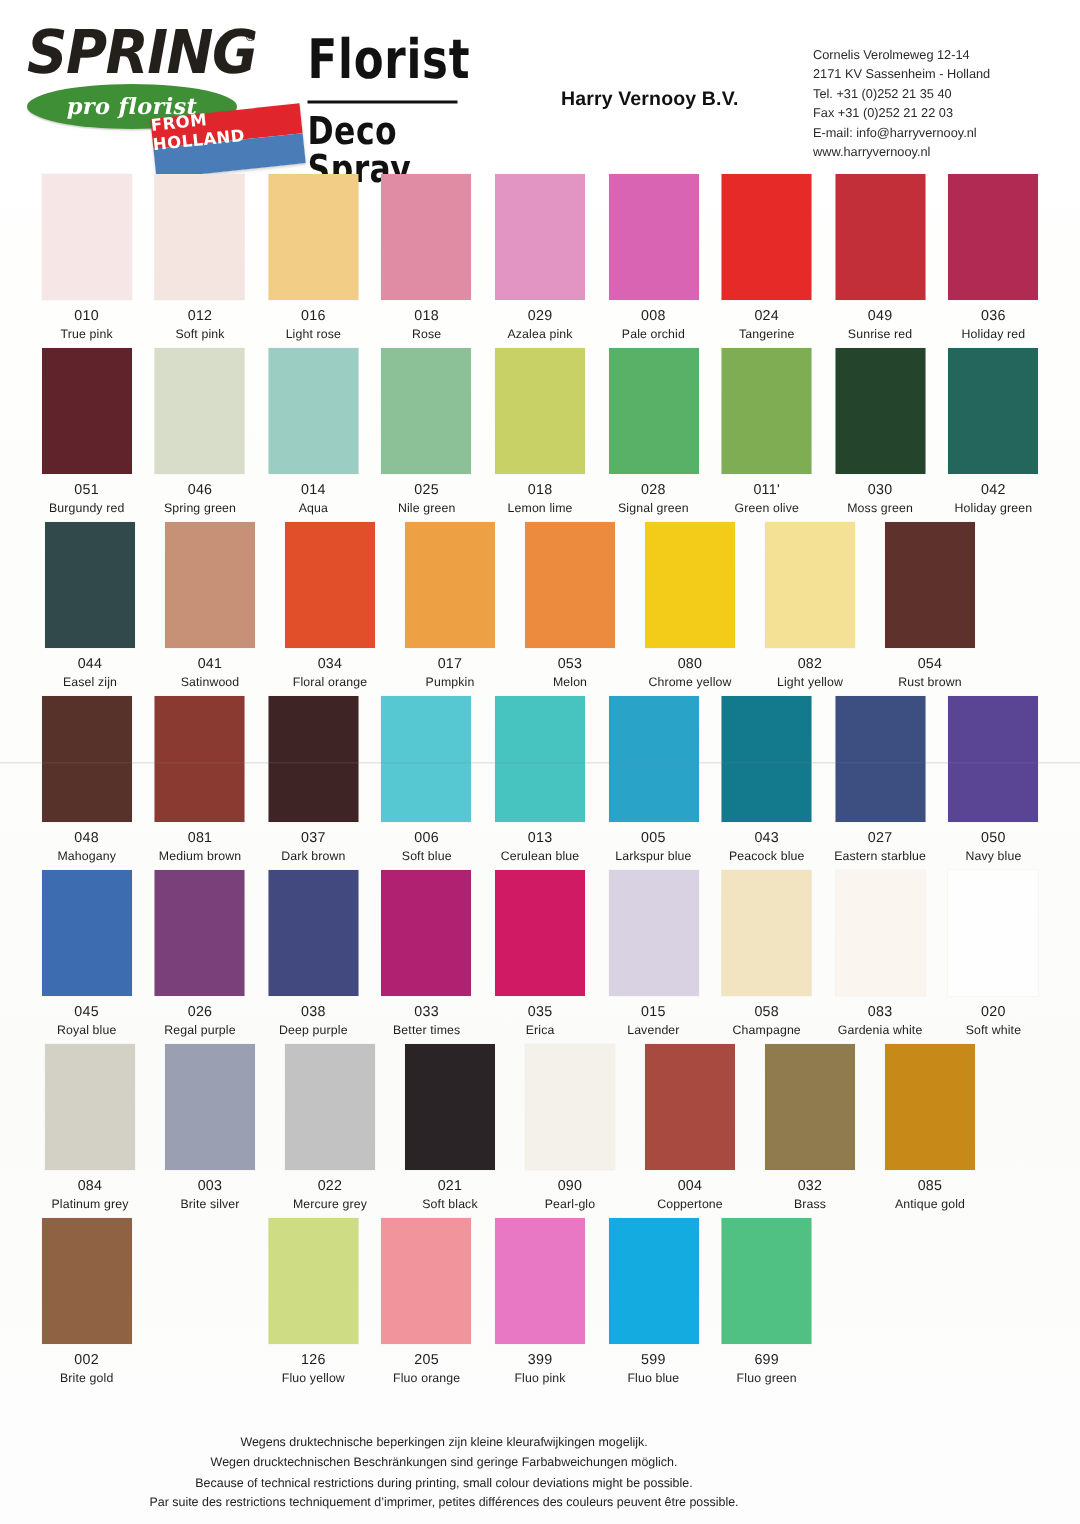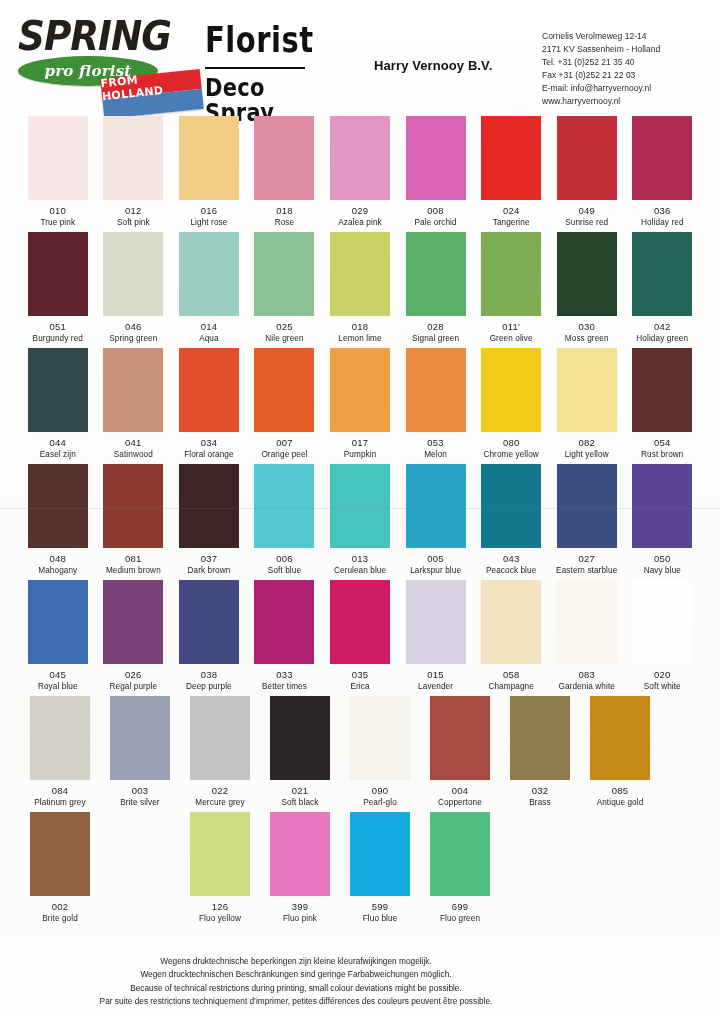--- a/index.html
+++ b/index.html
@@ -272,25 +272,20 @@
           <div class="swatch" style="background: rgb(199, 145, 119);"></div>
           <div class="code">041</div>
           <div class="cname">Satinwood</div>
         </div>
         <div class="cell">
           <div class="swatch" style="background: rgb(224, 79, 42);"></div>
           <div class="code">034</div>
           <div class="cname">Floral orange</div>
         </div>
         <div class="cell">
-          <div class="swatch" style="background: rgb(231, 95, 40);"></div>
-          <div class="code">007</div>
-          <div class="cname">Orange peel</div>
-        </div>
-        <div class="cell">
           <div class="swatch" style="background: rgb(237, 160, 68);"></div>
           <div class="code">017</div>
           <div class="cname">Pumpkin</div>
         </div>
         <div class="cell">
           <div class="swatch" style="background: rgb(236, 138, 61);"></div>
           <div class="code">053</div>
           <div class="cname">Melon</div>
         </div>
         <div class="cell">
@@ -453,20 +448,25 @@
         </div>
         <div class="cell empty">
           <div class="swatch blank"></div>
           <div class="code"></div>
           <div class="cname"></div>
         </div>
         <div class="cell">
           <div class="swatch" style="background: rgb(206, 220, 132);"></div>
           <div class="code">126</div>
           <div class="cname">Fluo yellow</div>
+        </div>
+        <div class="cell">
+          <div class="swatch" style="background: rgb(242, 148, 155);"></div>
+          <div class="code">205</div>
+          <div class="cname">Fluo orange</div>
         </div>
         <div class="cell">
           <div class="swatch" style="background: rgb(232, 120, 196);"></div>
           <div class="code">399</div>
           <div class="cname">Fluo pink</div>
         </div>
         <div class="cell">
           <div class="swatch" style="background: rgb(20, 172, 224);"></div>
           <div class="code">599</div>
           <div class="cname">Fluo blue</div>

